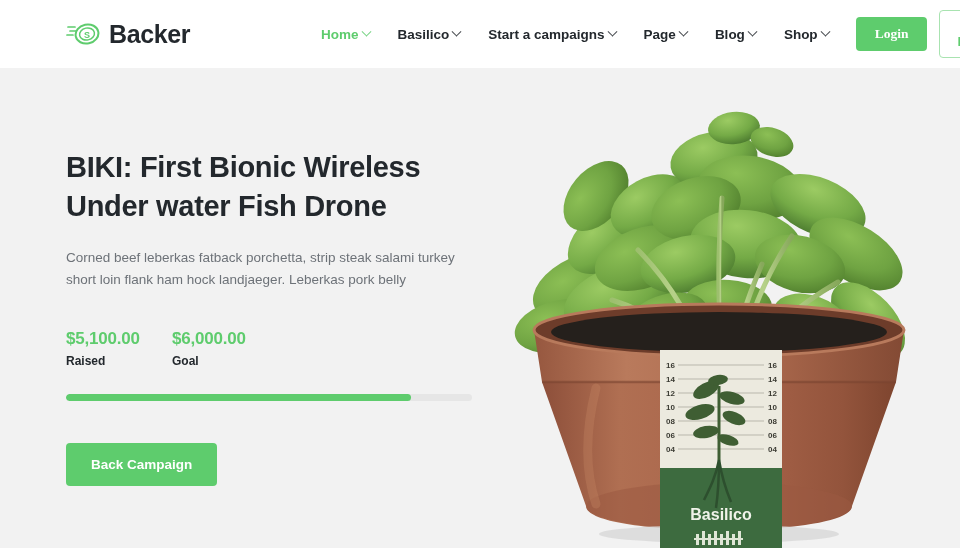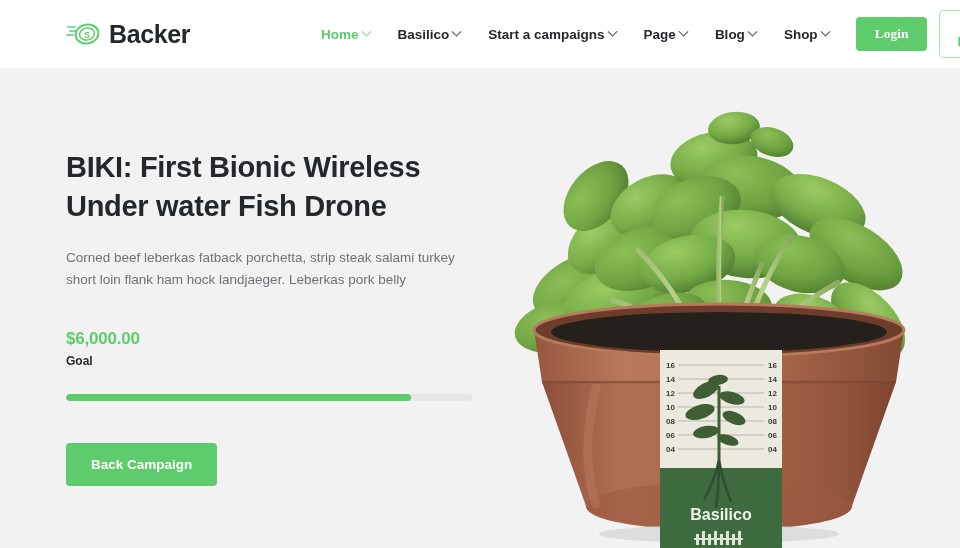--- a/index.html
+++ b/index.html
@@ -216,20 +216,24 @@
   </div>
 </div>
 
 <div class="hero">
 
   <div class="hero-copy">
     <h1 class="headline">BIKI: First Bionic Wireless Under water Fish Drone</h1>
     <p class="subtext">Corned beef leberkas fatback porchetta, strip steak salami turkey short loin flank ham hock landjaeger. Leberkas pork belly</p>
 
     <div class="stats">
+      <div class="stat">
+        <div class="stat-value">$5,100.00</div>
+        <div class="stat-label">Raised</div>
+      </div>
       <div class="stat">
         <div class="stat-value">$6,000.00</div>
         <div class="stat-label">Goal</div>
       </div>
     </div>
 
     <div class="progress-track">
       <div class="progress-fill" id="progress-fill" style="width: 85%;"></div>
     </div>
 

